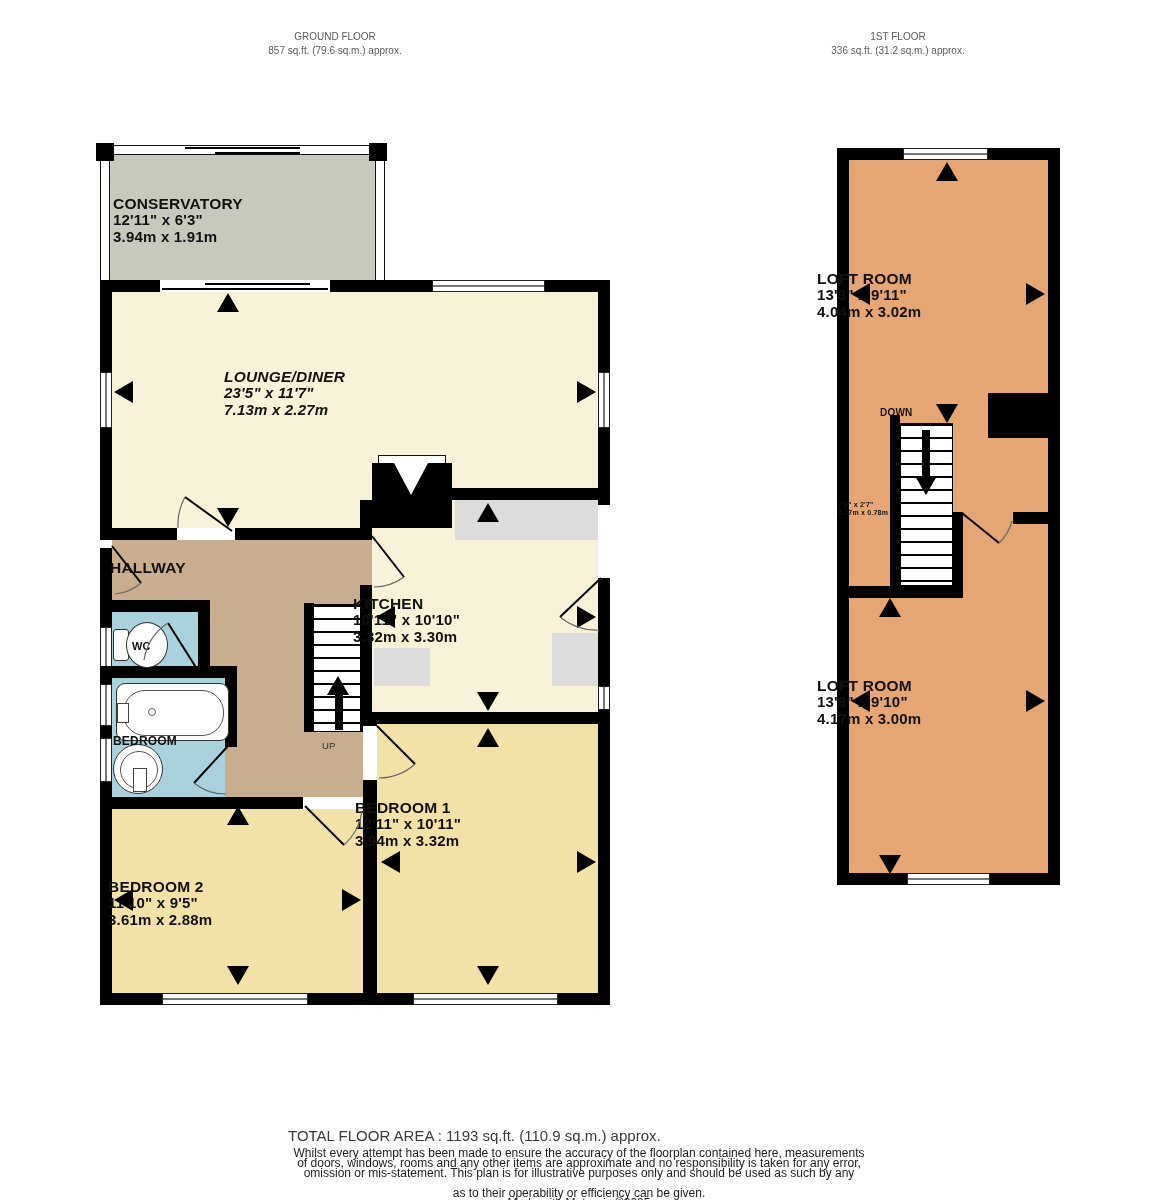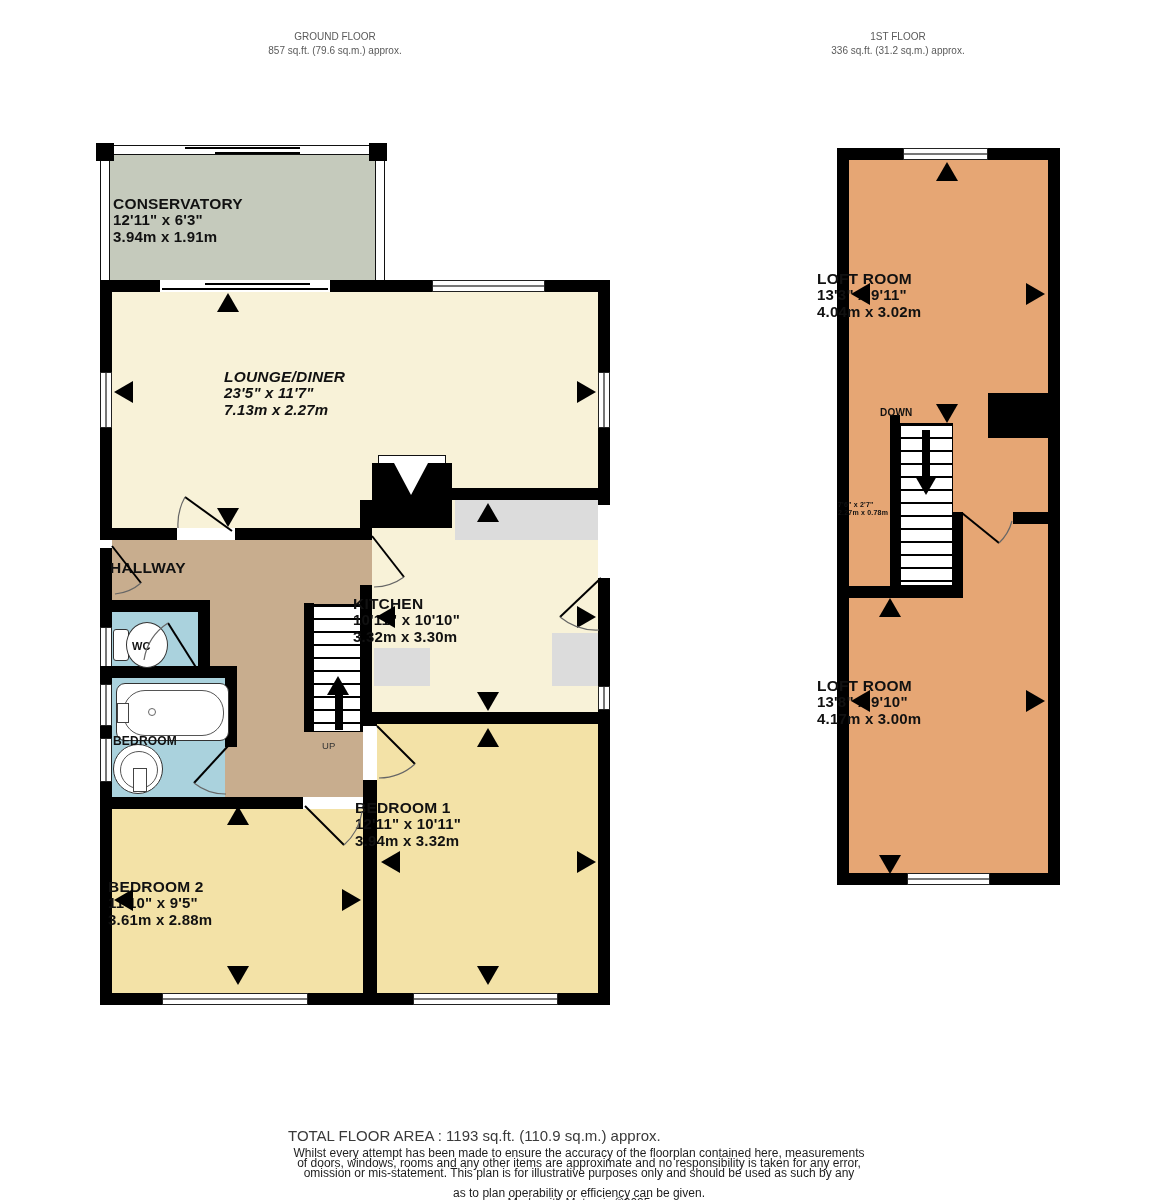--- a/index.html
+++ b/index.html
@@ -233,16 +233,16 @@
       <path d="M168,623 A54,54 0 0 0 144,660"></path>
       <path d="M194,783 A50,50 0 0 0 226,794"></path>
       <path d="M999,543 A47,47 0 0 0 1012,521"></path>
     </g>
   </svg>
 
   <div class="ftr-title" style="left:288px;top:1127px;width:600px;">TOTAL FLOOR AREA : 1193 sq.ft. (110.9 sq.m.) approx.</div>
   <div class="ftr-line" style="top:1146px;">Whilst every attempt has been made to ensure the accuracy of the floorplan contained here, measurements</div>
   <div class="ftr-line" style="top:1156px;">of doors, windows, rooms and any other items are approximate and no responsibility is taken for any error,</div>
   <div class="ftr-line" style="top:1166px;">omission or mis-statement. This plan is for illustrative purposes only and should be used as such by any</div>
-  <div class="ftr-line" style="top:1186px;">as to plan operability or efficiency can be given.</div>
+  <div class="ftr-line" style="top:1186px;">as to their operability or efficiency can be given.</div>
   <div class="ftr-line" style="top:1196px;">Made with Metropix ©2025</div>
 
 </div>
 
 </body></html>

